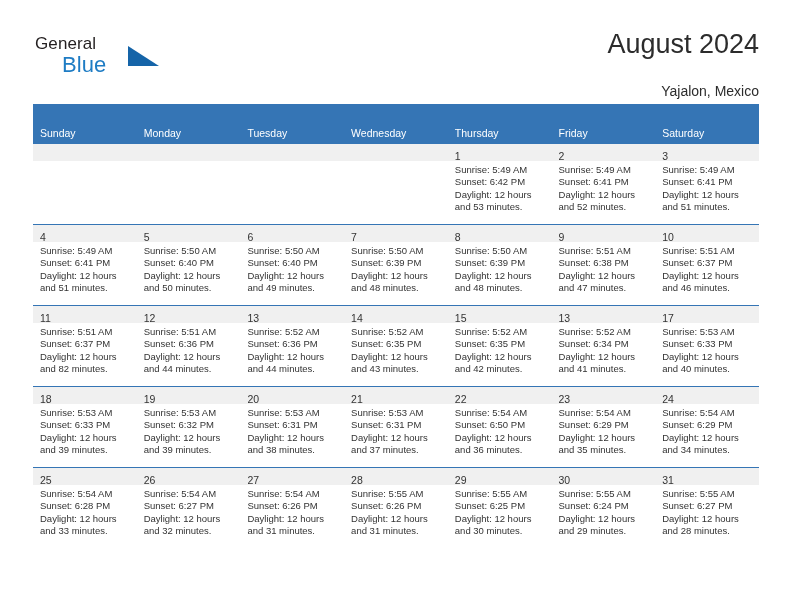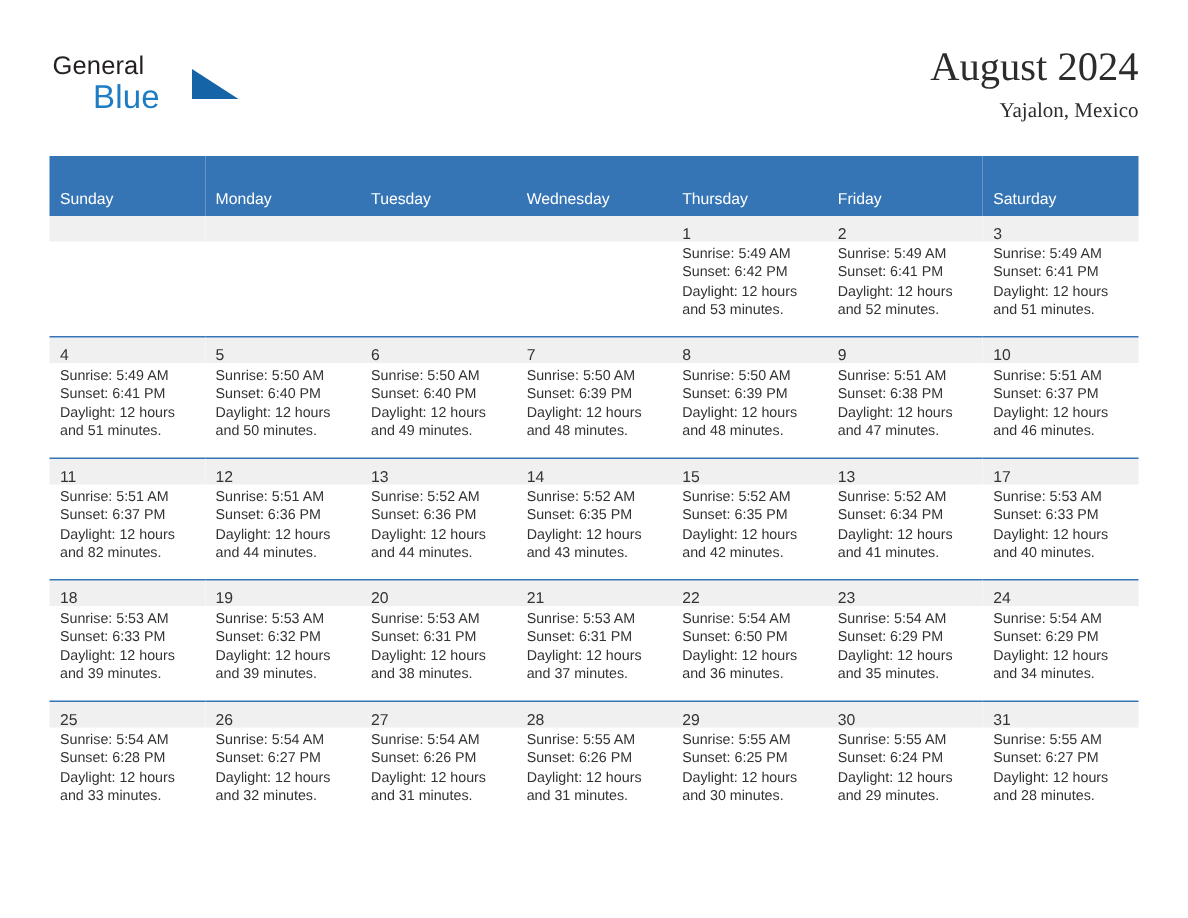--- a/index.html
+++ b/index.html
@@ -63,30 +63,29 @@
     height: 0;
     border-left: 31px solid #1564a8;
     border-top: 20px solid transparent;
   }
 
   .title-wrap {
     position: absolute;
     right: 0;
     top: 0;
     text-align: right;
-    font-family: Liberation Serif, serif;
   }
   .cal-title {
     font-size: 27px;
     color: #2c2c2c;
     line-height: 33px;
     white-space: nowrap;
   }
   .cal-sub {
-    margin-top: 5px;
+    margin-top: 22px;
     font-size: 14px;
     color: #2c2c2c;
     line-height: 17px;
     white-space: nowrap;
   }
 
   
   .calendar {
     position: absolute;
     left: 33px;

